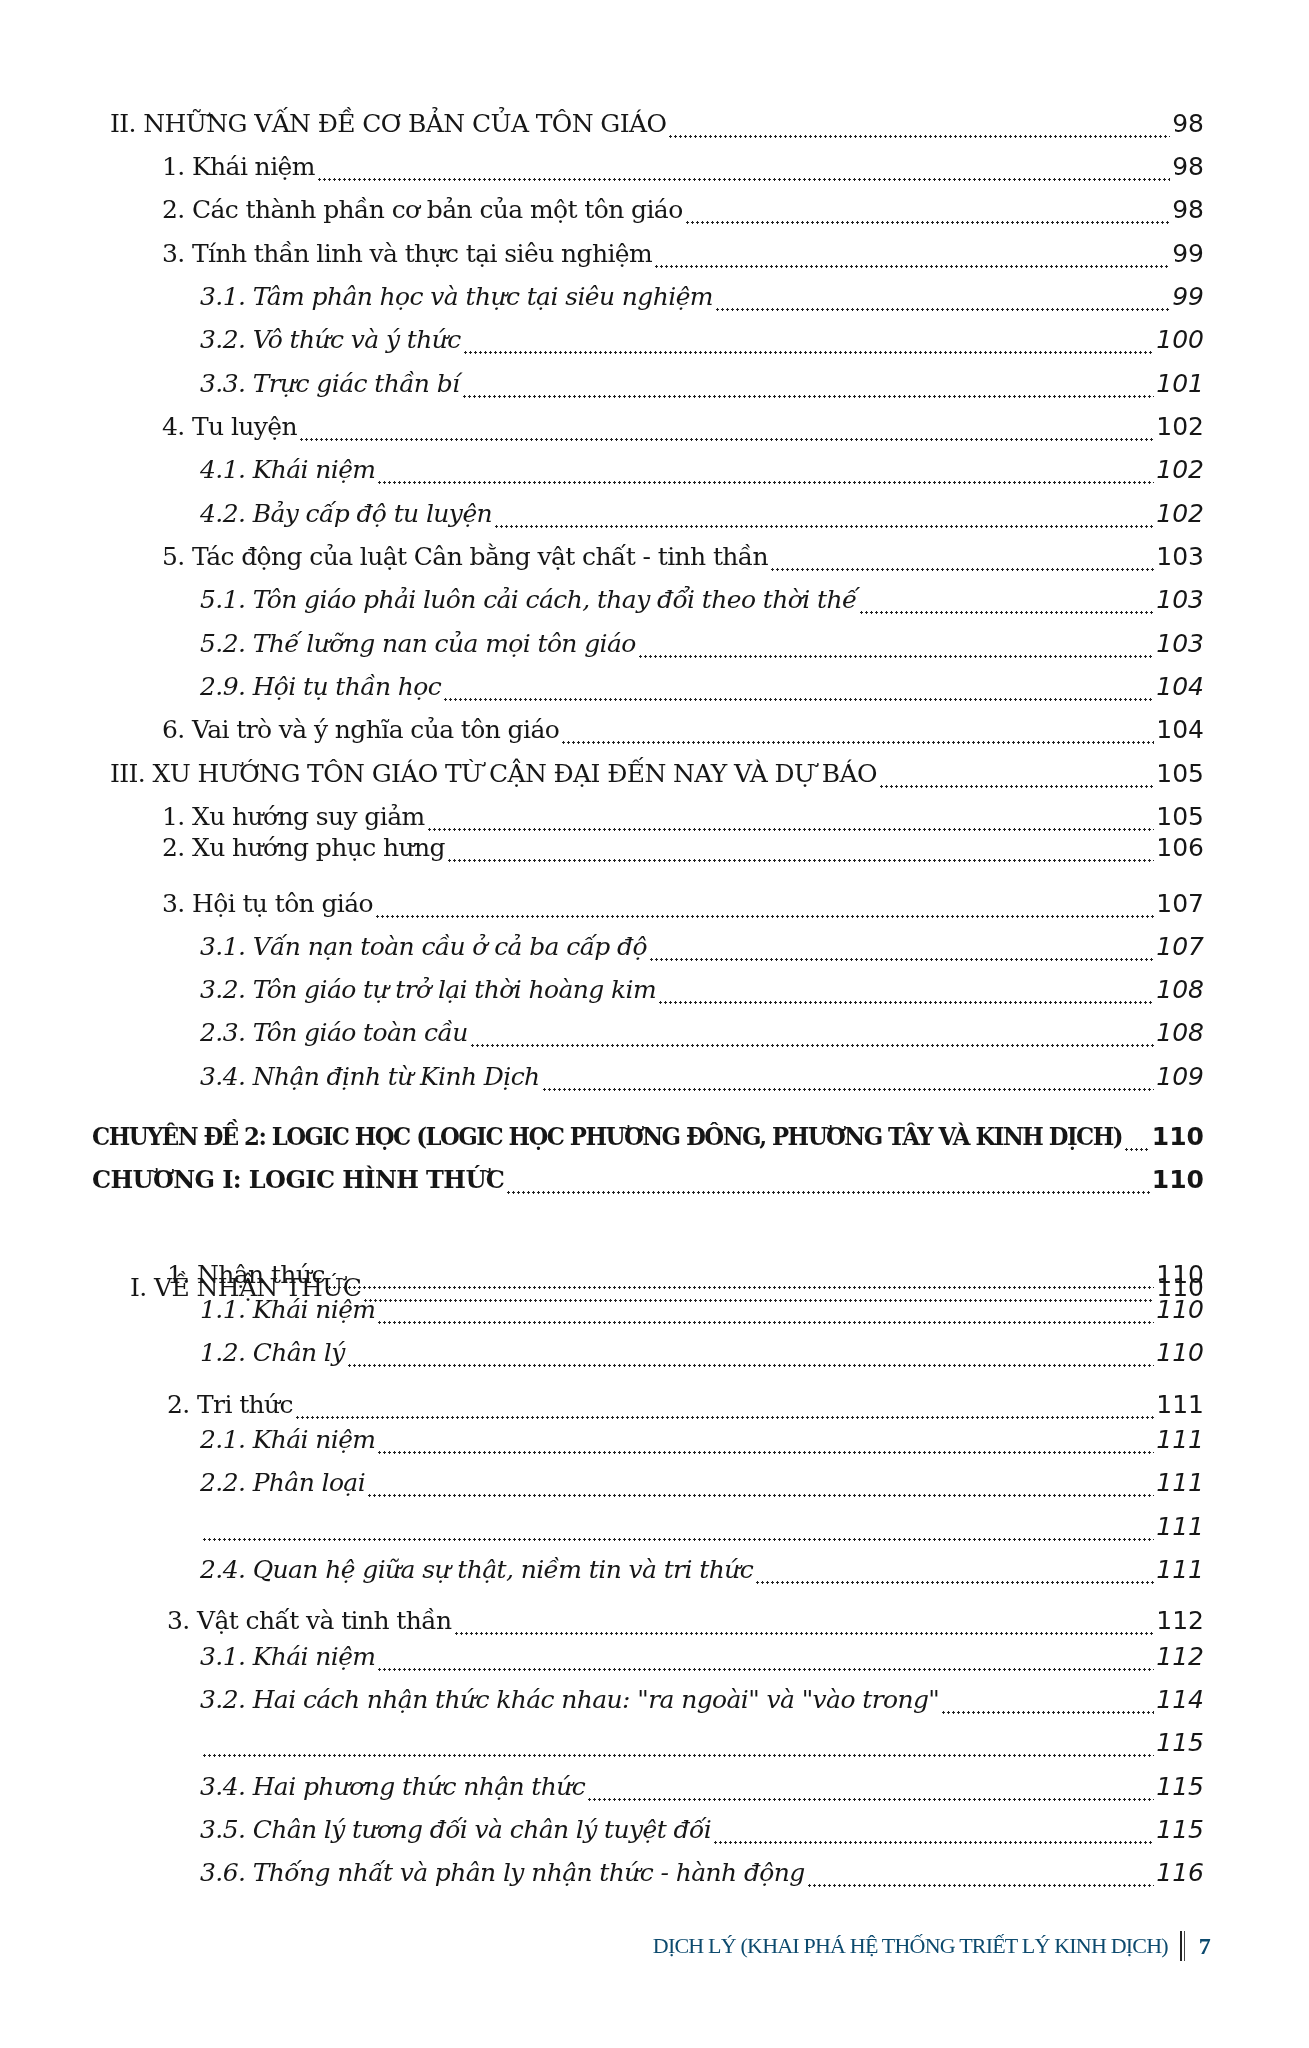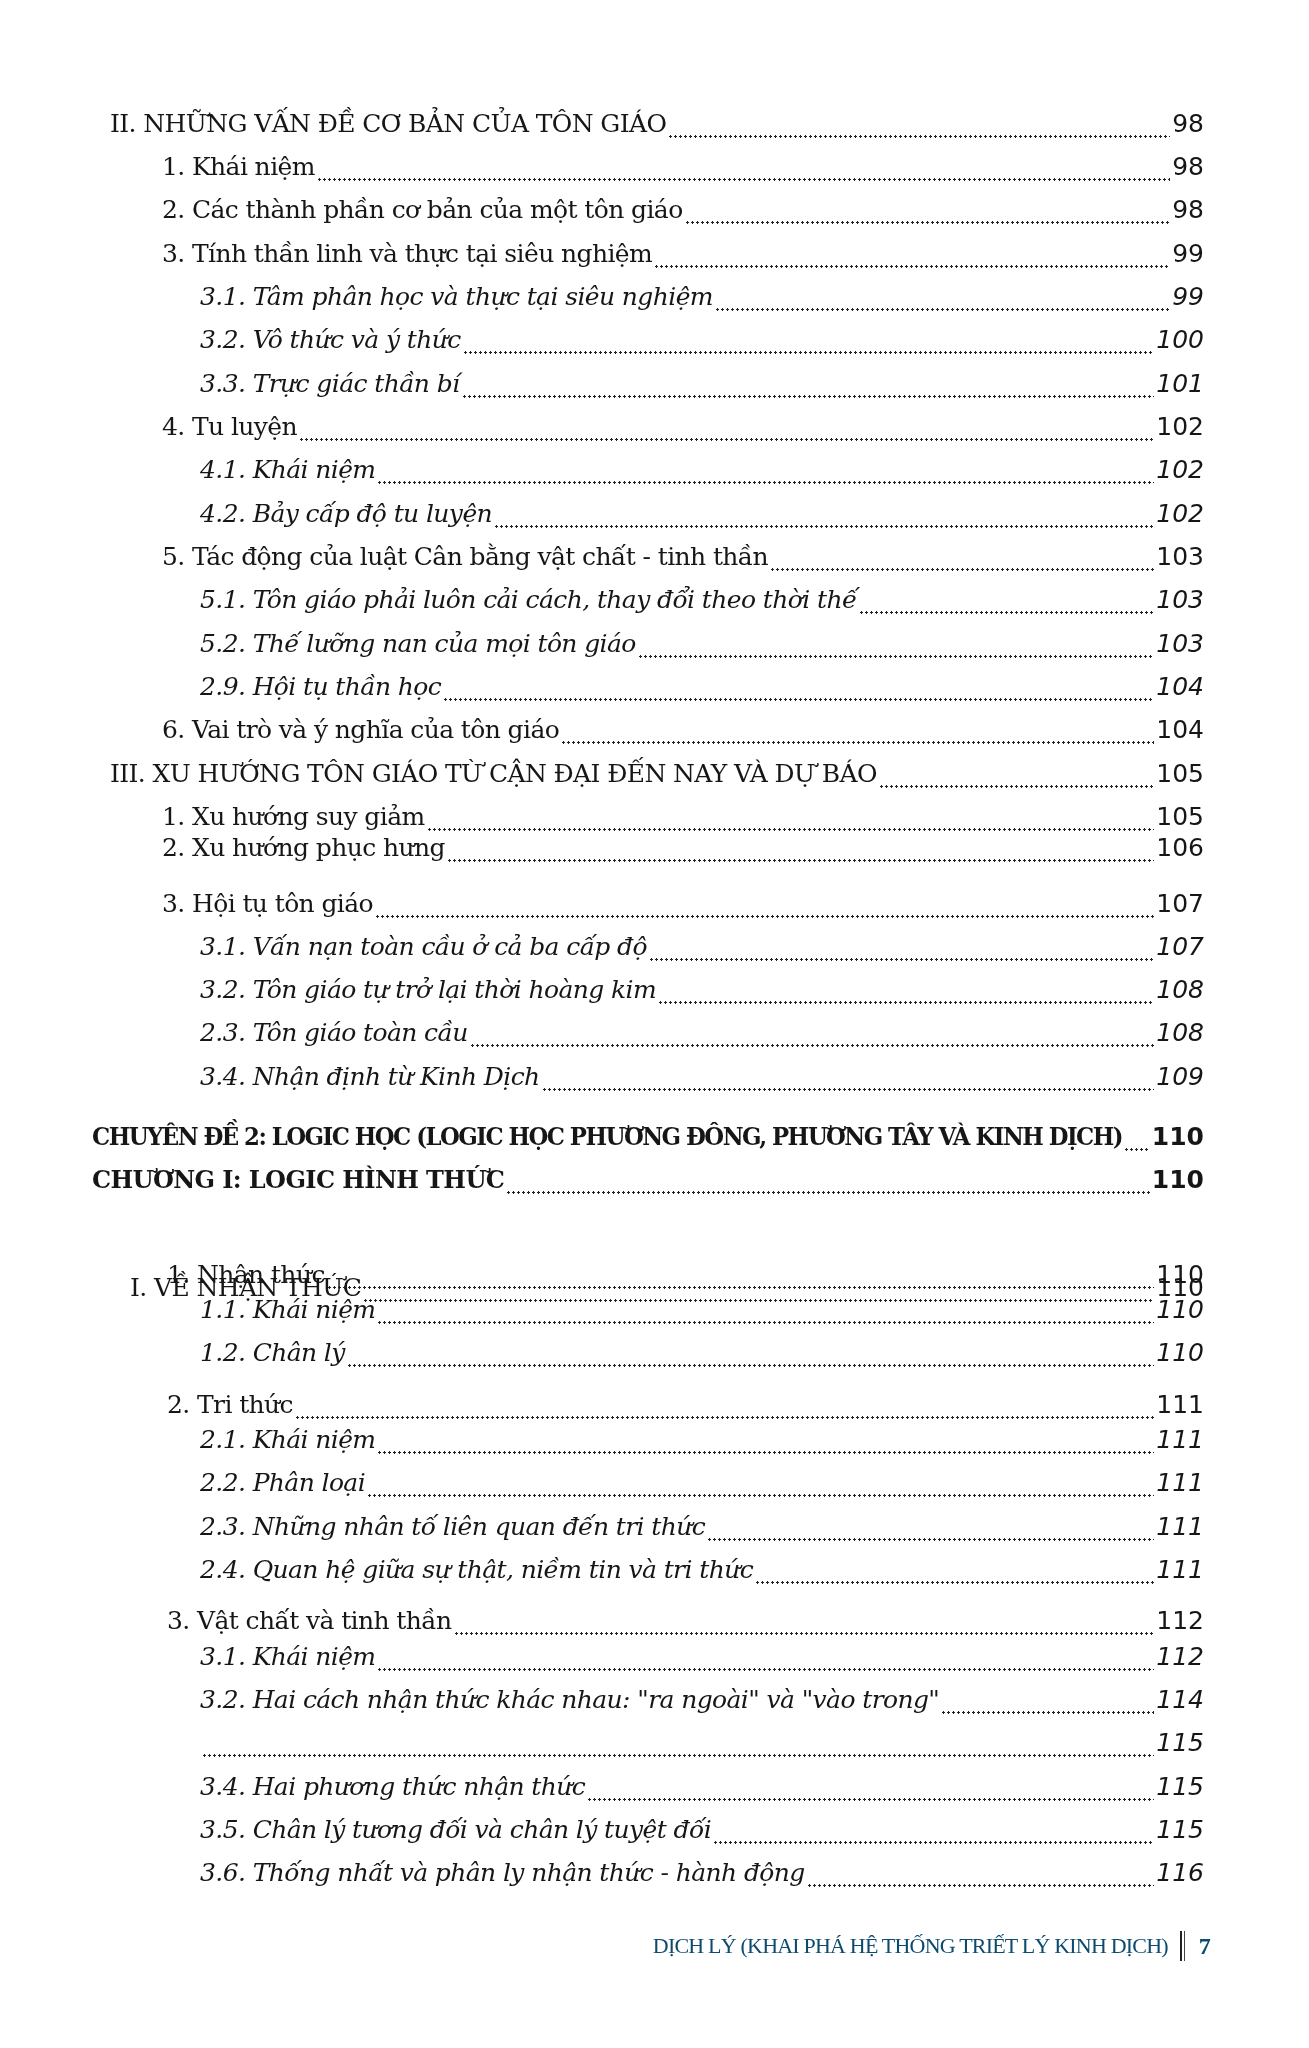--- a/index.html
+++ b/index.html
@@ -199,21 +199,20 @@
       <span class="label">2.1. Khái niệm</span>
       <span class="leader"></span>
       <span class="page">111</span>
     </div>
   <div class="row sub2" style="top:1463px">
       <span class="label">2.2. Phân loại</span>
       <span class="leader"></span>
       <span class="page">111</span>
     </div>
   <div class="row sub2" style="top:1507px">
-      <span class="label">2.3. Những nhân tố liên quan đến tri thức</span>
       <span class="leader"></span>
       <span class="page">111</span>
     </div>
   <div class="row sub2" style="top:1550px">
       <span class="label">2.4. Quan hệ giữa sự thật, niềm tin và tri thức</span>
       <span class="leader"></span>
       <span class="page">111</span>
     </div>
   <div class="row sub1" style="top:1593px">
       <span class="label">3. Vật chất và tinh thần</span>

